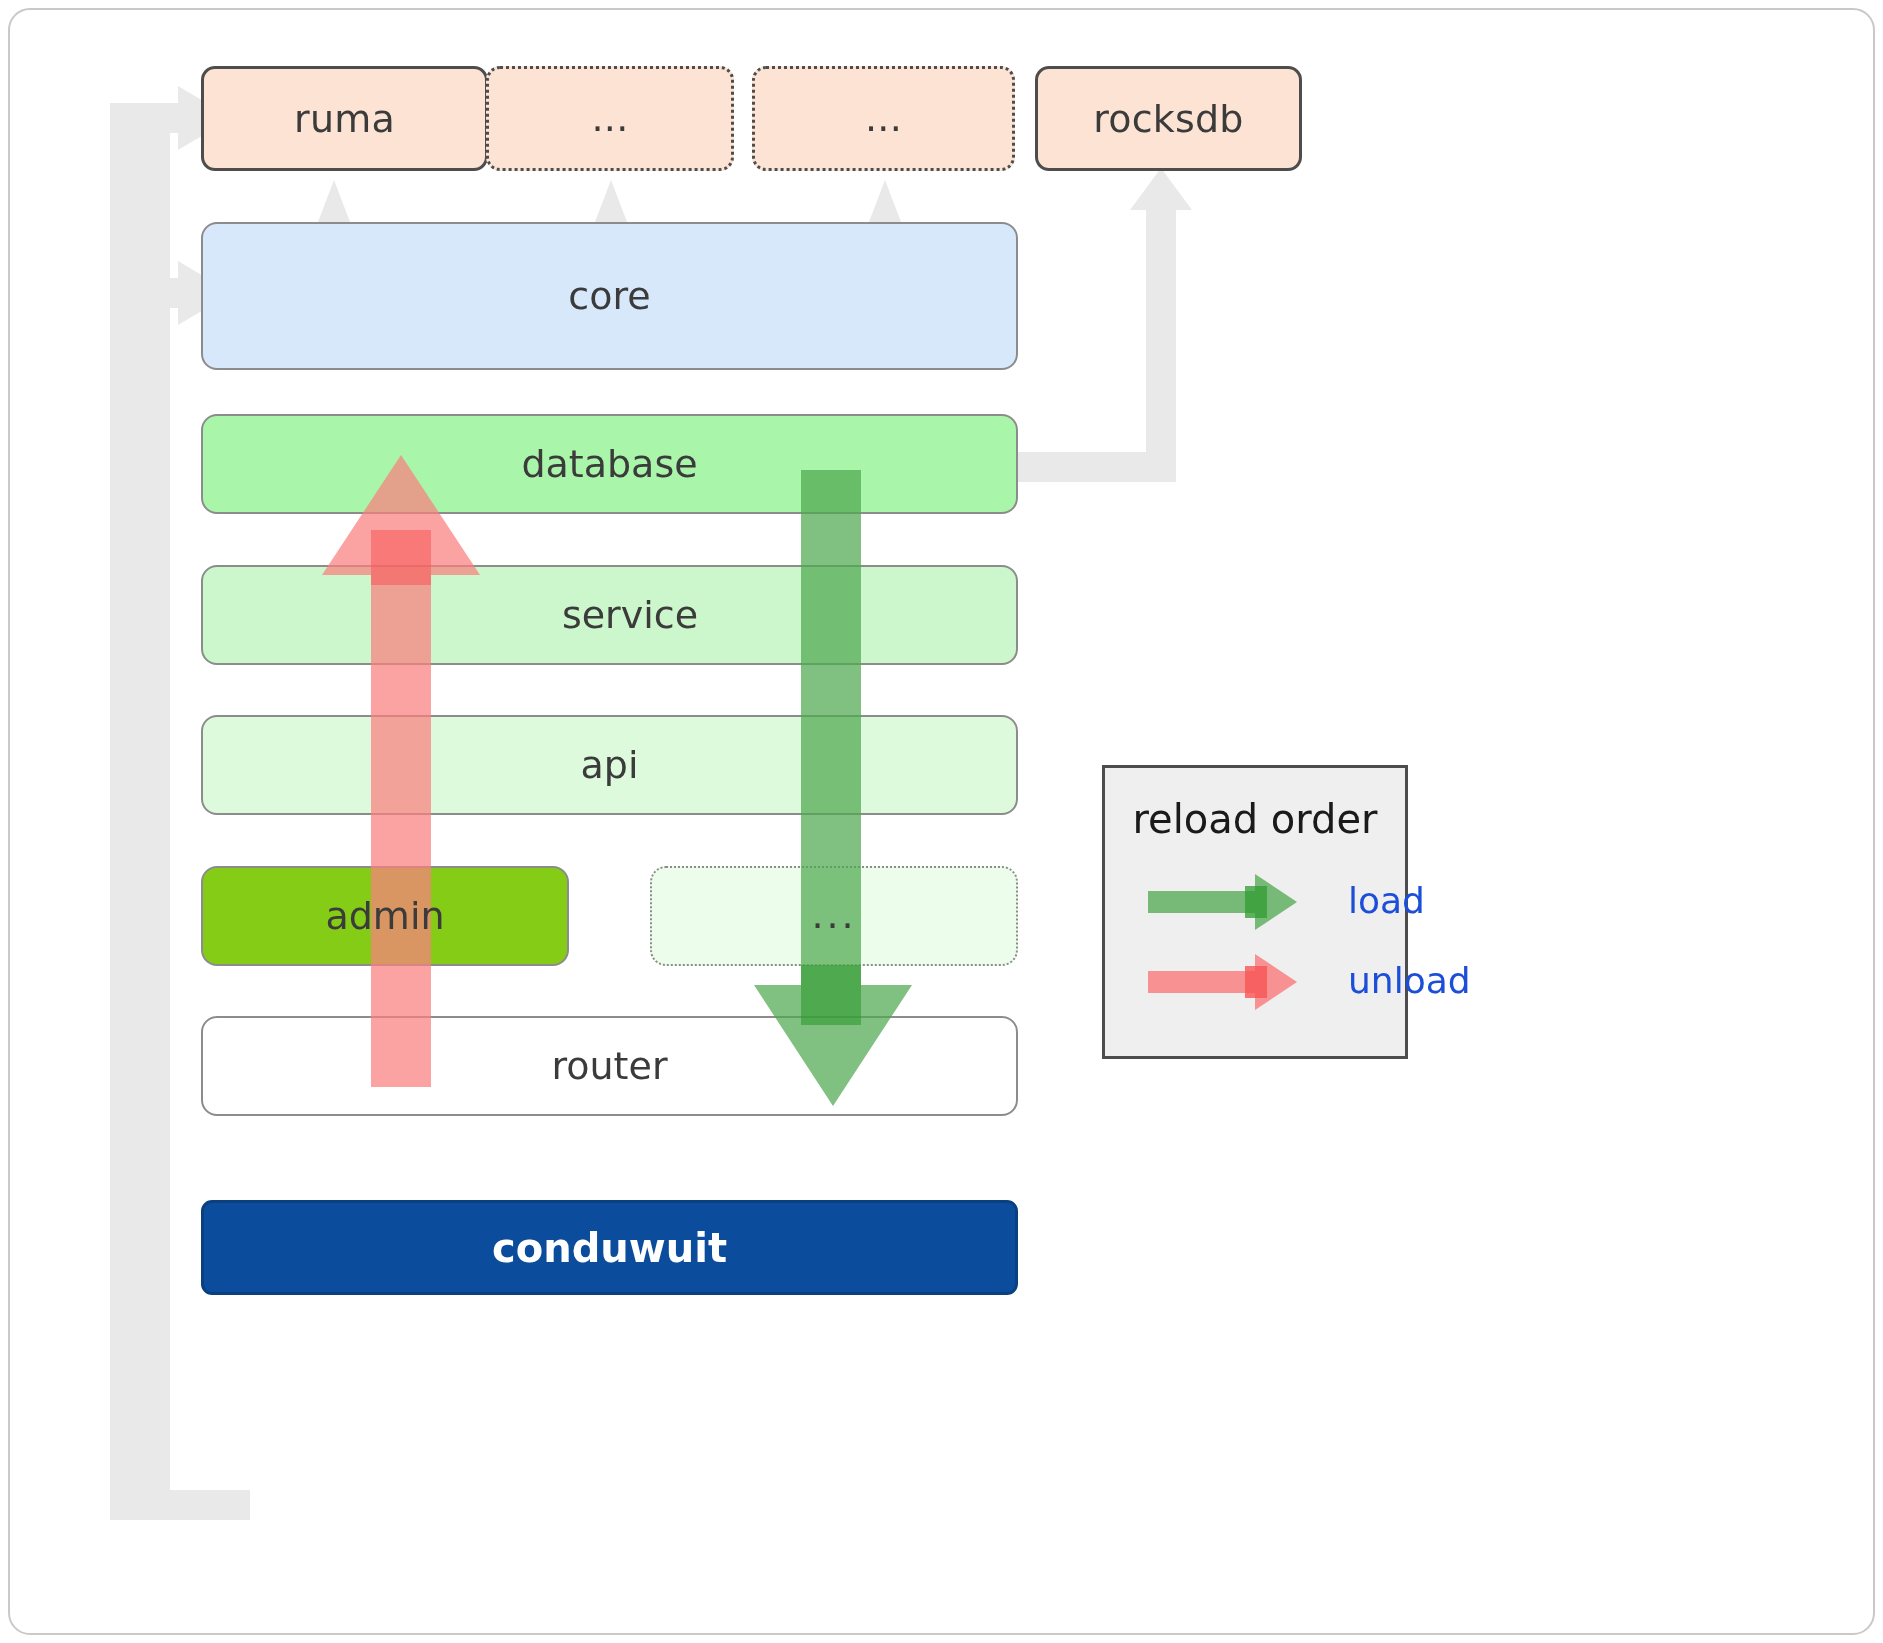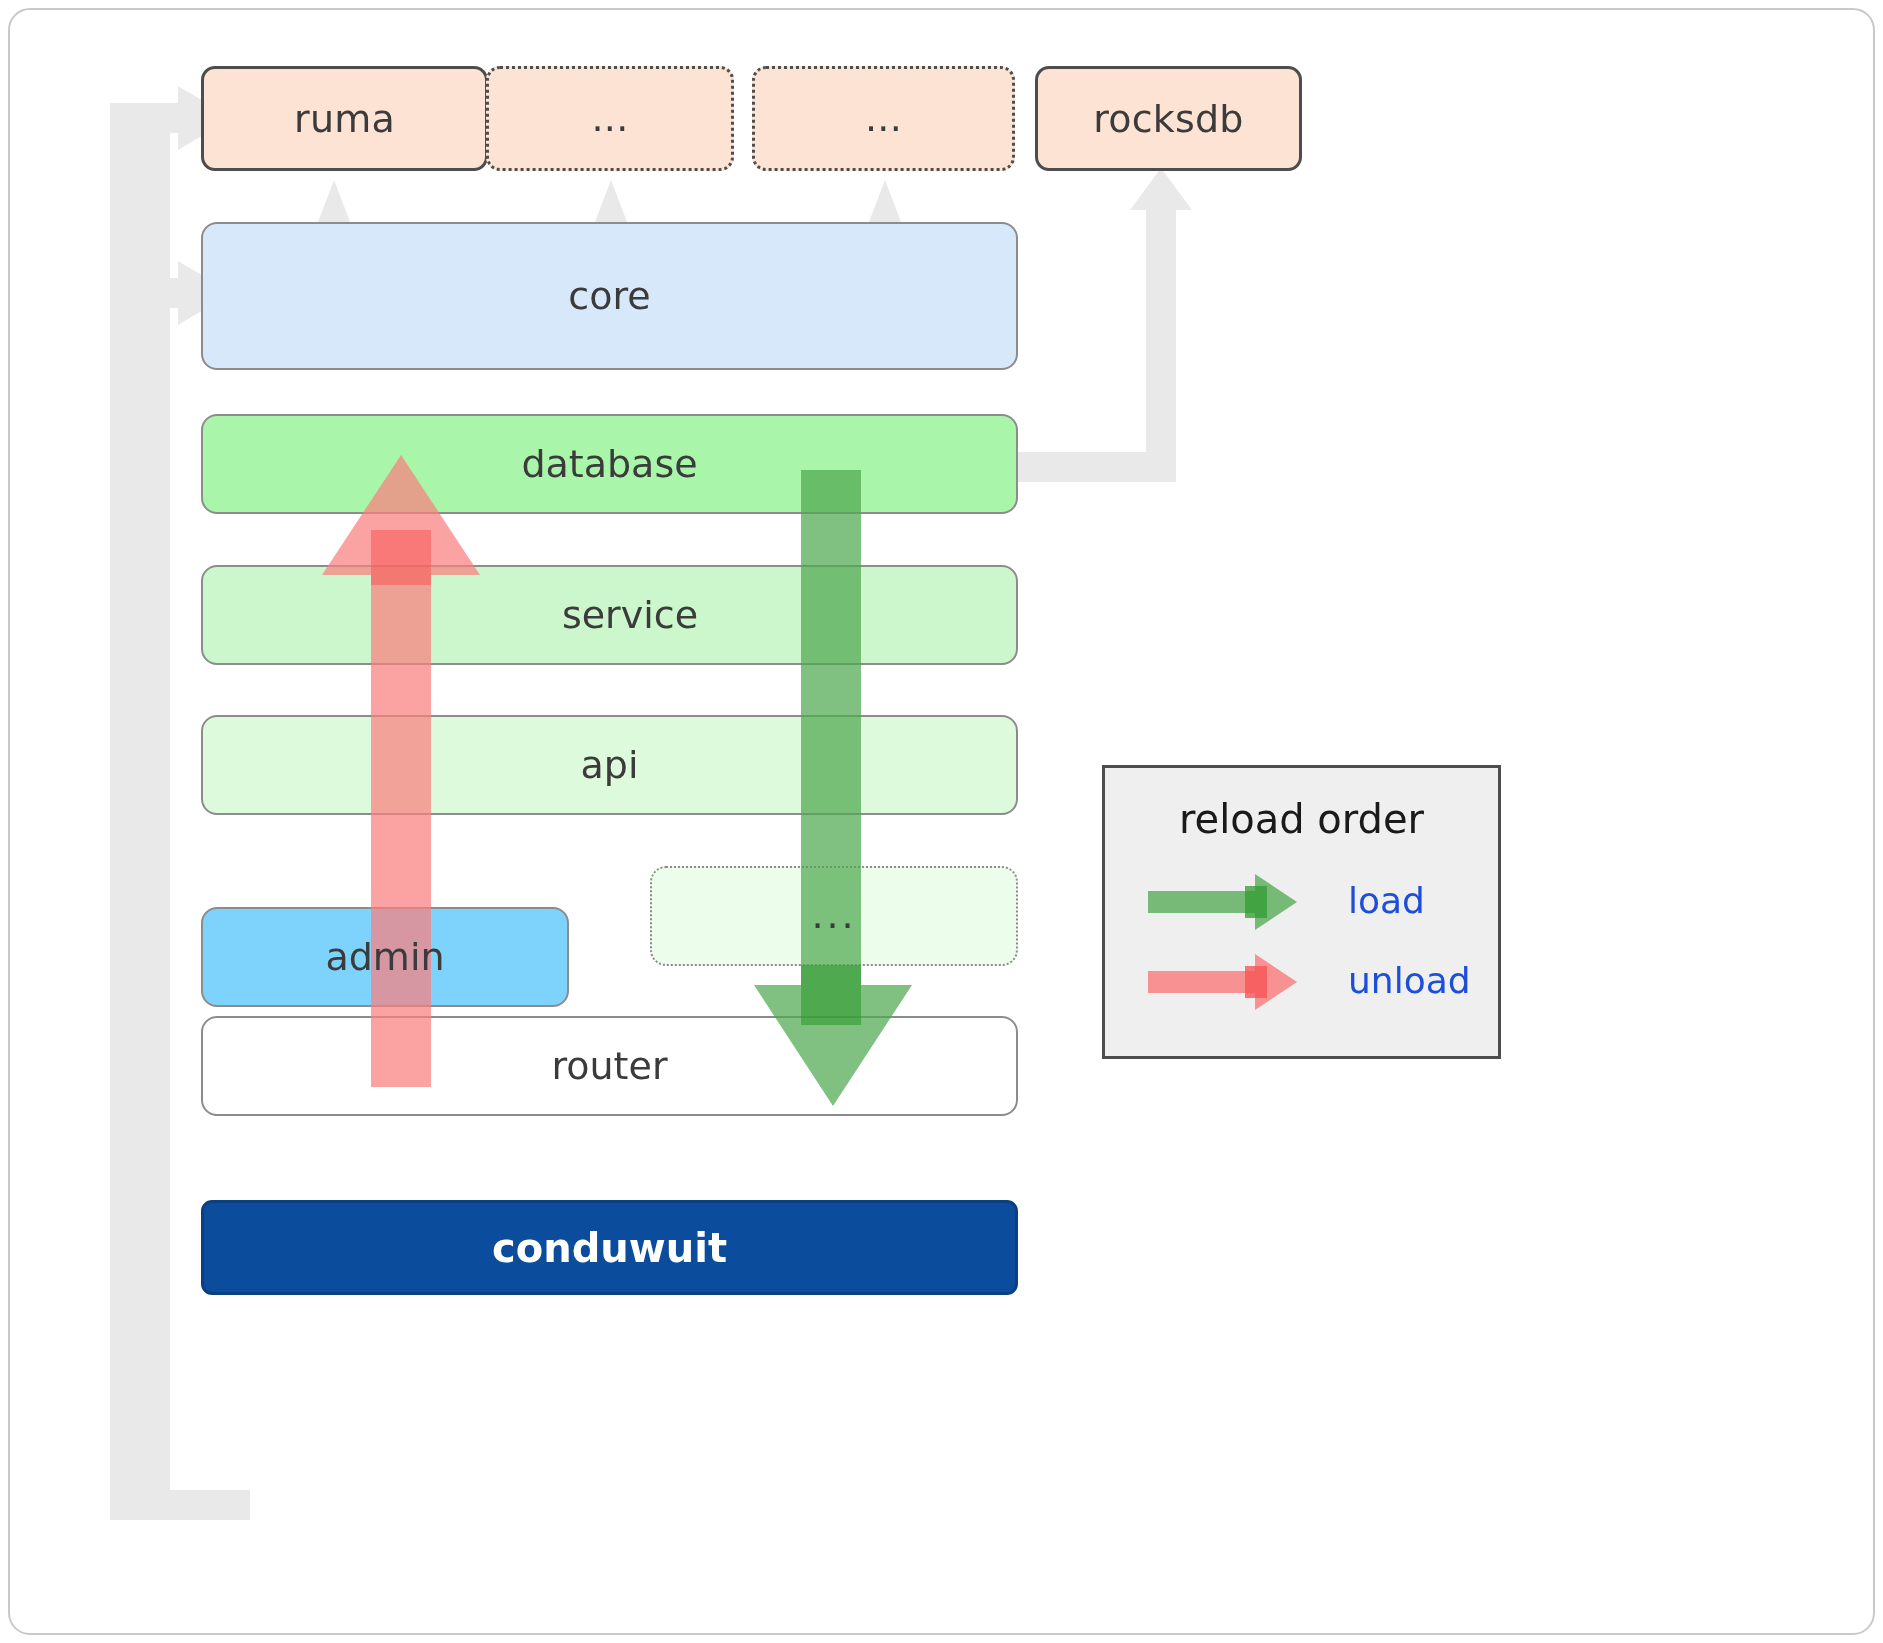--- a/index.html
+++ b/index.html
@@ -28,21 +28,21 @@
   .crate .lbl{letter-spacing:.2px;}
 
   
   .lyr{border:2px solid #8c8c8c;font-size:38px;border-radius:16px;}
   .lyr.dotted{border:2px dotted #8c8c8c;}
 
   .l-core{background:#d8e8fb;}
   .l-database{background:#a9f5a9;}
   .l-service{background:#ccf6cb;}
   .l-api{background:#ddfadc;}
-  .l-admin{background:#7dd3fc;margin-top:41px;}
+  .l-admin{background:#84cc16;}
   .l-dots{background:#ecfdeb;}
   .l-router{background:#ffffff;}
 
   .app{
     background:#0b4d9c;border:3px solid #0a3f80;border-radius:11px;
     color:#ffffff;font-size:40px;font-weight:bold;
   }
 
   
   .legend{
@@ -149,21 +149,21 @@
       <path d="M371,1087 L371,575 L322,575 L401,455 L480,575 L431,575 L431,1087 Z" fill="#f98080" fill-opacity="0.72"></path>
       <rect x="371" y="530" width="60" height="55" fill="#f85555" fill-opacity="0.55"></rect>
     </g>
 
     <g>
       <path d="M801,470 L861,470 L861,985 L912,985 L833,1106 L754,985 L801,985 Z" fill="#4fa84f" fill-opacity="0.72"></path>
       <rect x="801" y="965" width="60" height="60" fill="#2f9b2f" fill-opacity="0.6"></rect>
     </g>
   </svg>
 
-  <div class="legend" style="left:1102px;top:765px;width:399px;height:294px;">
+  <div class="legend" style="left:1102px;top:765px;width:306px;height:294px;">
     <div class="legend-title">reload order</div>
 
     <svg style="position:absolute;left:0;top:0;width:383px;height:294px;" viewBox="0 0 383 294" xmlns="http://www.w3.org/2000/svg">
       <g>
         <path d="M43,123 L150,123 L150,106 L192,134 L150,162 L150,145 L43,145 Z" fill="#4fa84f" fill-opacity="0.75"></path>
         <rect x="140" y="118" width="22" height="32" fill="#2f9b2f" fill-opacity="0.75"></rect>
       </g>
       <g>
         <path d="M43,203 L150,203 L150,186 L192,214 L150,242 L150,225 L43,225 Z" fill="#f98080" fill-opacity="0.85"></path>
         <rect x="140" y="198" width="22" height="32" fill="#f85555" fill-opacity="0.8"></rect>

